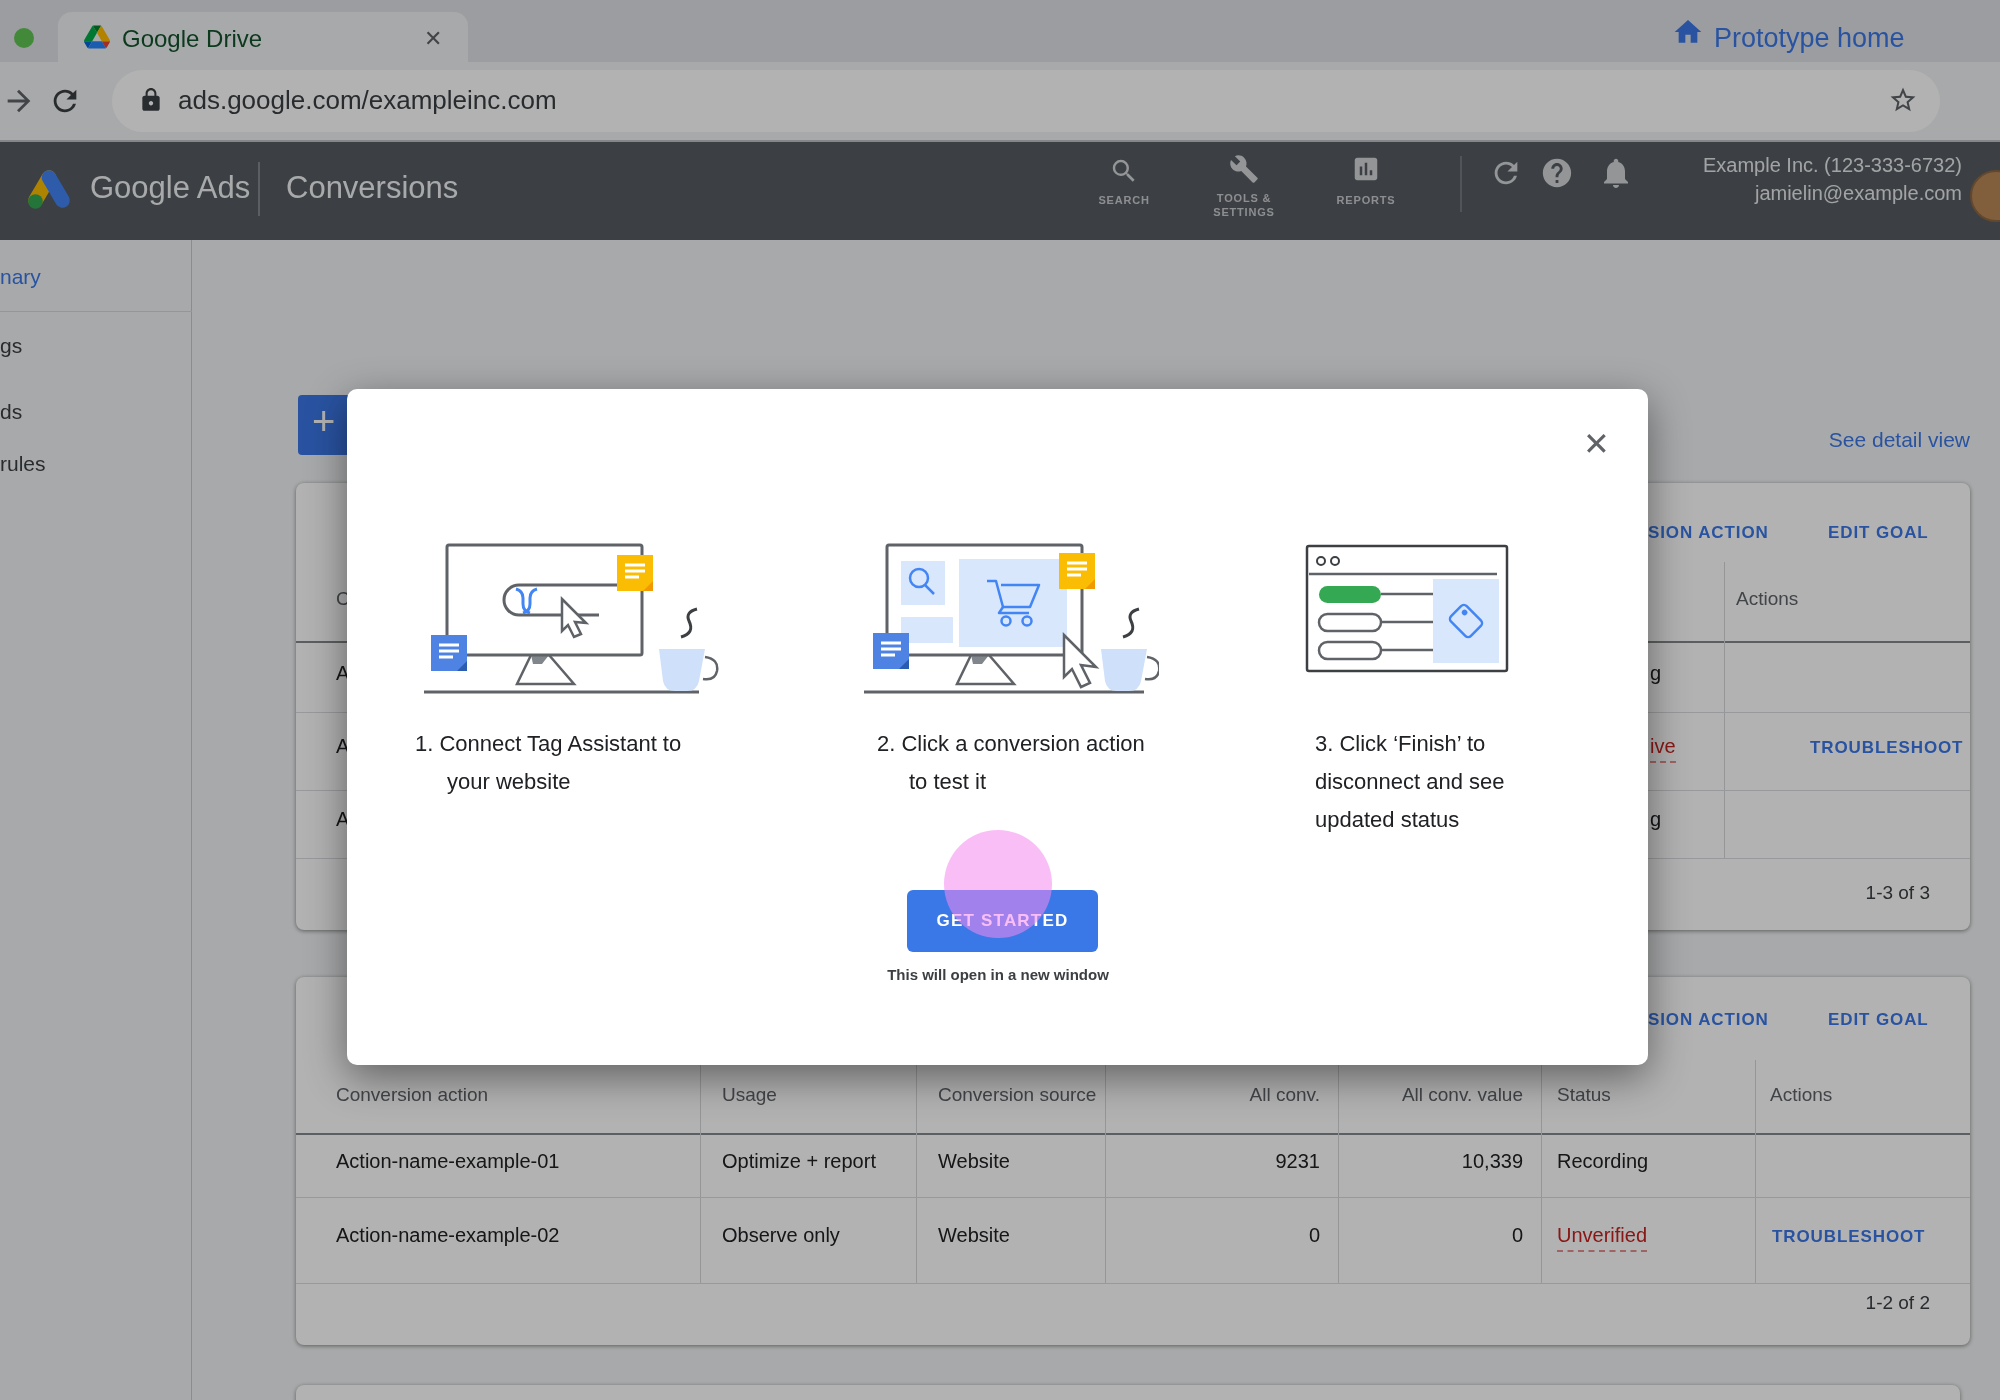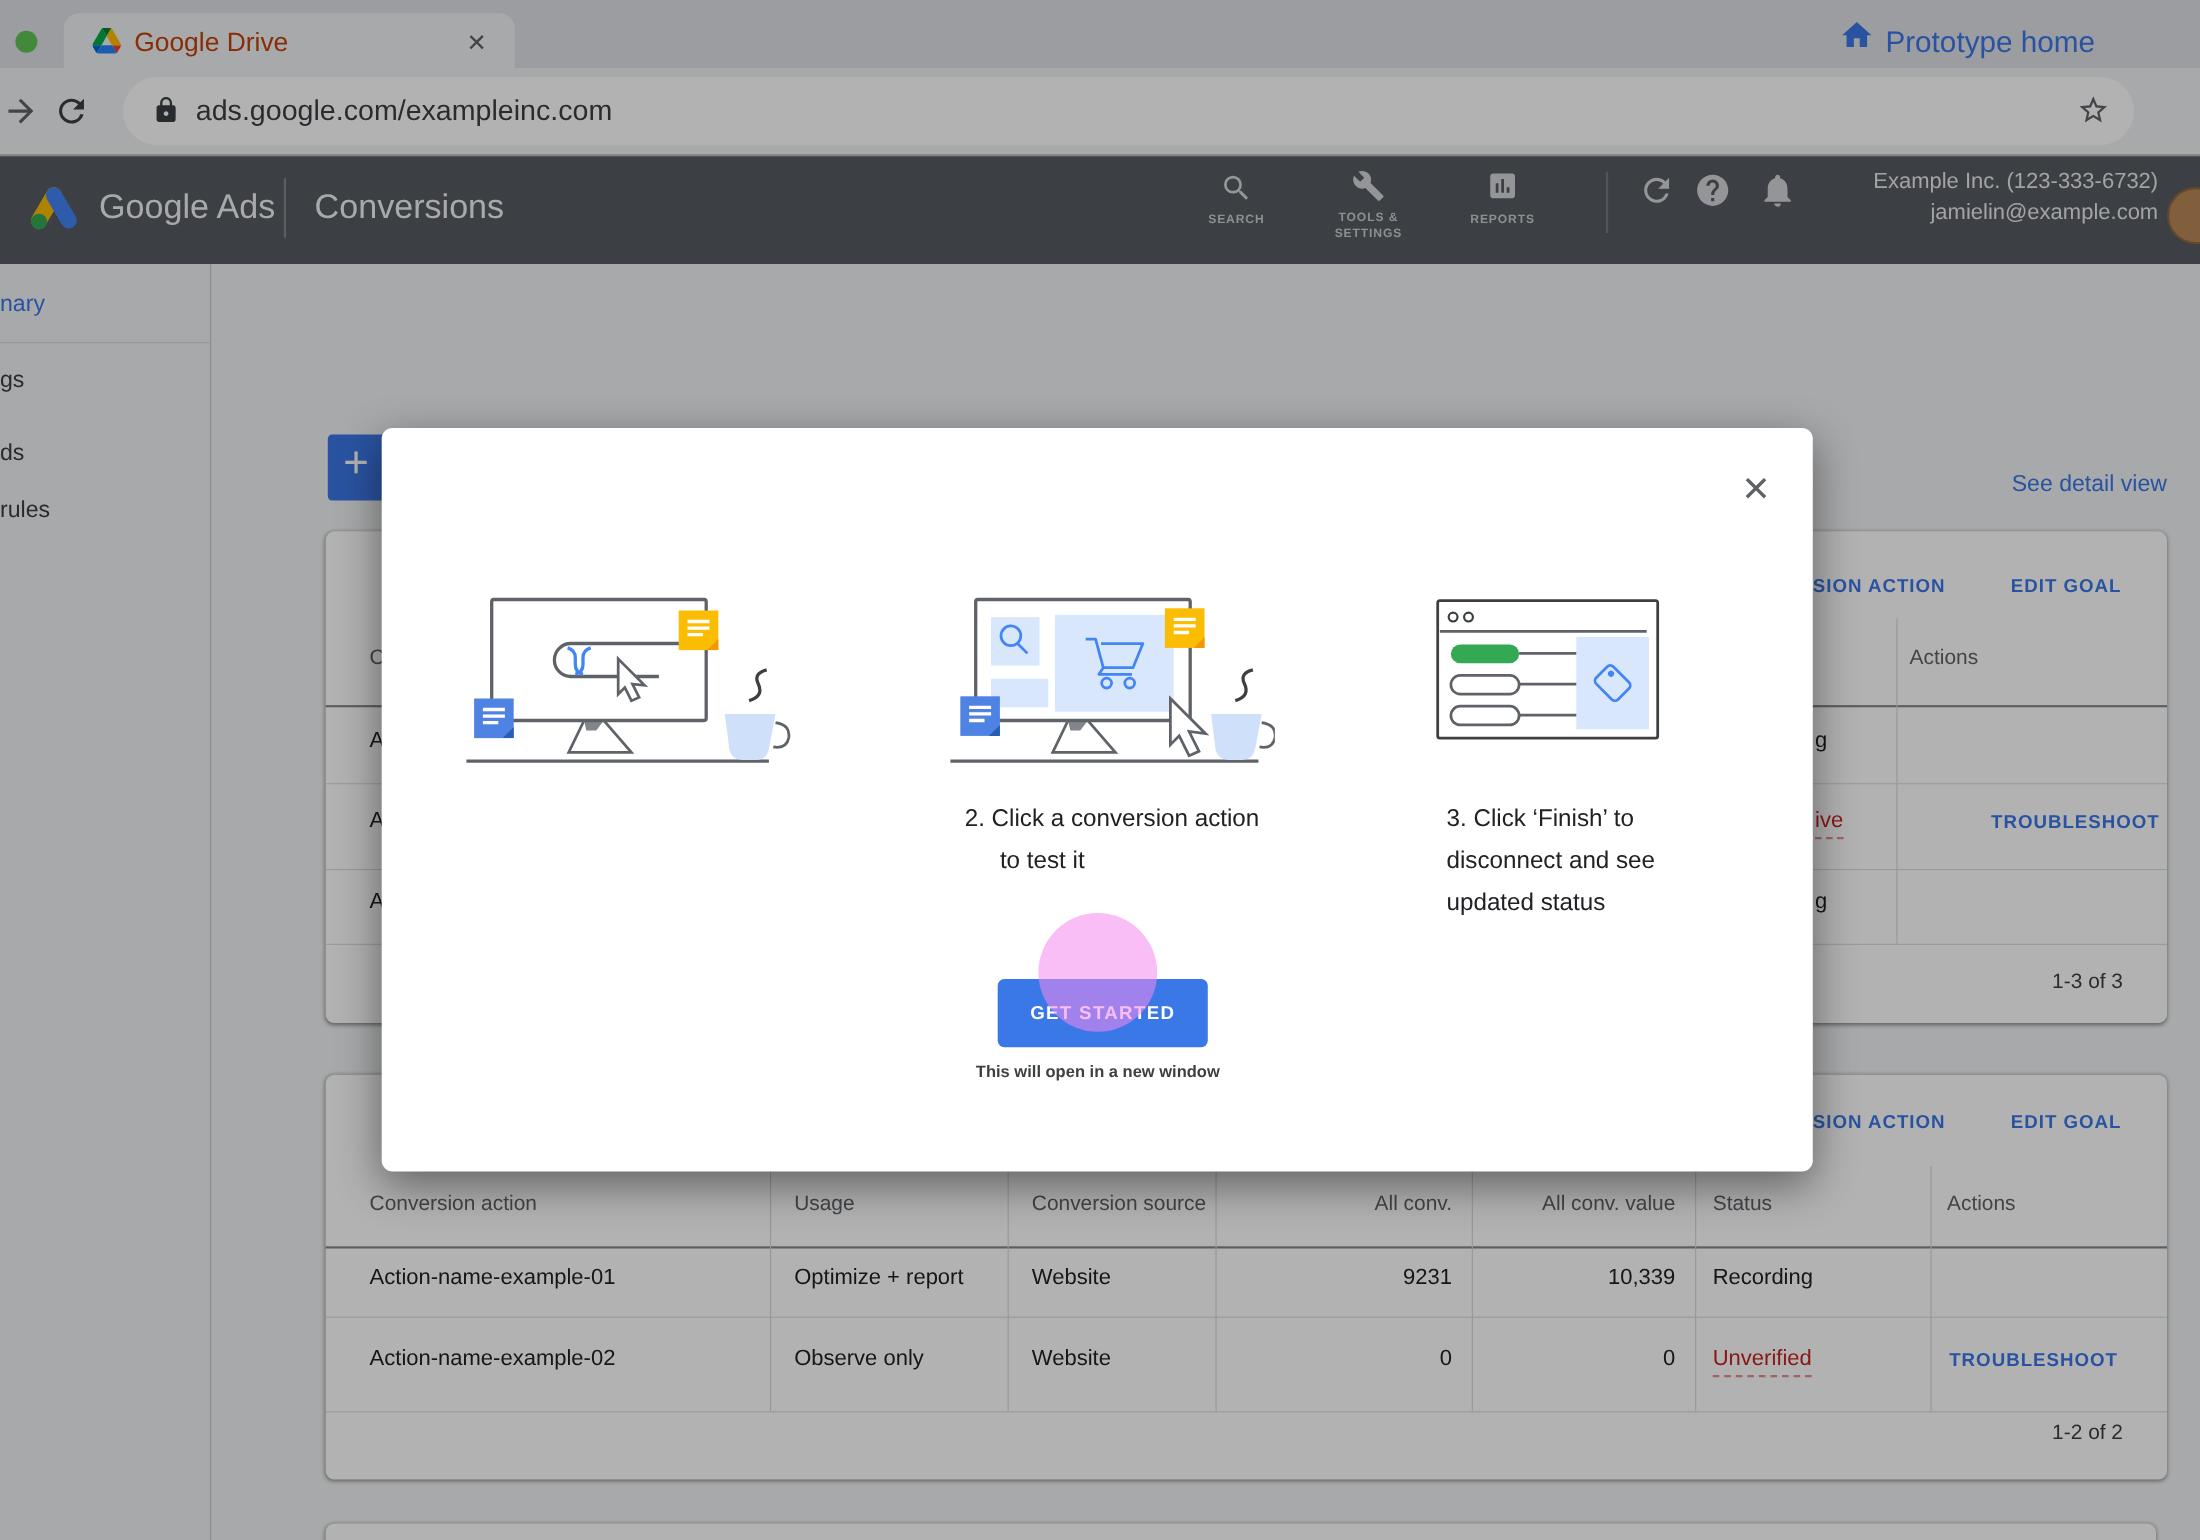--- a/index.html
+++ b/index.html
@@ -50,21 +50,21 @@
       <span class="abs" style="left:26px;top:13px;">
         <svg width="26" height="24" viewBox="0 0 87.3 78">
           <path fill="#0066da" d="m6.6 66.85 3.85 6.65c.8 1.4 1.95 2.5 3.3 3.3L27.5 53H0c0 1.55.4 3.1 1.2 4.5z"></path>
           <path fill="#00ac47" d="M43.65 25 29.9 1.2c-1.35.8-2.5 1.9-3.3 3.3l-25.4 44A9.06 9.06 0 0 0 0 53h27.5z"></path>
           <path fill="#ea4335" d="M73.55 76.8c1.35-.8 2.5-1.9 3.3-3.3l1.6-2.75 7.65-13.25c.8-1.4 1.2-2.95 1.2-4.5H59.8l5.85 11.5z"></path>
           <path fill="#00832d" d="M43.65 25 57.4 1.2C56.05.4 54.5 0 52.9 0H34.4c-1.6 0-3.15.45-4.5 1.2z"></path>
           <path fill="#2684fc" d="M59.8 53H27.5L13.75 76.8c1.35.8 2.9 1.2 4.5 1.2h50.8c1.6 0 3.15-.45 4.5-1.2z"></path>
           <path fill="#ffba00" d="m73.4 26.5-12.7-22c-.8-1.4-1.95-2.5-3.3-3.3L43.65 25l16.15 28h27.45c0-1.55-.4-3.1-1.2-4.5z"></path>
         </svg>
       </span>
-      <span class="t" style="left:64px;top:13px;font-size:24px;color:#c2410c;">Google Drive</span>
+      <span class="t" style="left:64px;top:13px;font-size:24px;color:#14532d;">Google Drive</span>
       <span class="t" style="left:366px;top:14px;font-size:22px;color:#5f6368;">✕</span>
     </div>
 
     <span class="abs" style="left:1672px;top:16px;">
       <svg width="32" height="32" viewBox="0 0 24 24">
           <path fill="#3b78e7" d="M10 20v-6h4v6h5v-8h3L12 3 2 12h3v8z"></path>
         </svg>
     </span>
     <span class="t blue" style="left:1714px;top:23px;font-size:27px;">Prototype home</span>
   </div>
@@ -312,20 +312,24 @@
         </g>
         <line x1="84" y1="53" x2="136" y2="53" stroke="#5f6368" stroke-width="2.5"></line>
         <line x1="84" y1="81" x2="136" y2="81" stroke="#5f6368" stroke-width="2.5"></line>
         <line x1="84" y1="109" x2="136" y2="109" stroke="#5f6368" stroke-width="2.5"></line>
         <rect x="22" y="45" width="62" height="17" rx="8.5" fill="#34a853"></rect>
         <rect x="22" y="73" width="62" height="17" rx="8.5" fill="#fff" stroke="#5f6368" stroke-width="2.5"></rect>
         <rect x="22" y="101" width="62" height="17" rx="8.5" fill="#fff" stroke="#5f6368" stroke-width="2.5"></rect>
       </svg>
     </span>
 
+    <div class="abs" style="left:68px;top:336px;">
+      <div class="stepline">1. Connect Tag Assistant to</div>
+      <div class="stepline indent">your website</div>
+    </div>
     <div class="abs" style="left:530px;top:336px;">
       <div class="stepline">2. Click a conversion action</div>
       <div class="stepline indent">to test it</div>
     </div>
     <div class="abs" style="left:968px;top:336px;">
       <div class="stepline">3. Click ‘Finish’ to</div>
       <div class="stepline">disconnect and see</div>
       <div class="stepline">updated status</div>
     </div>
 

